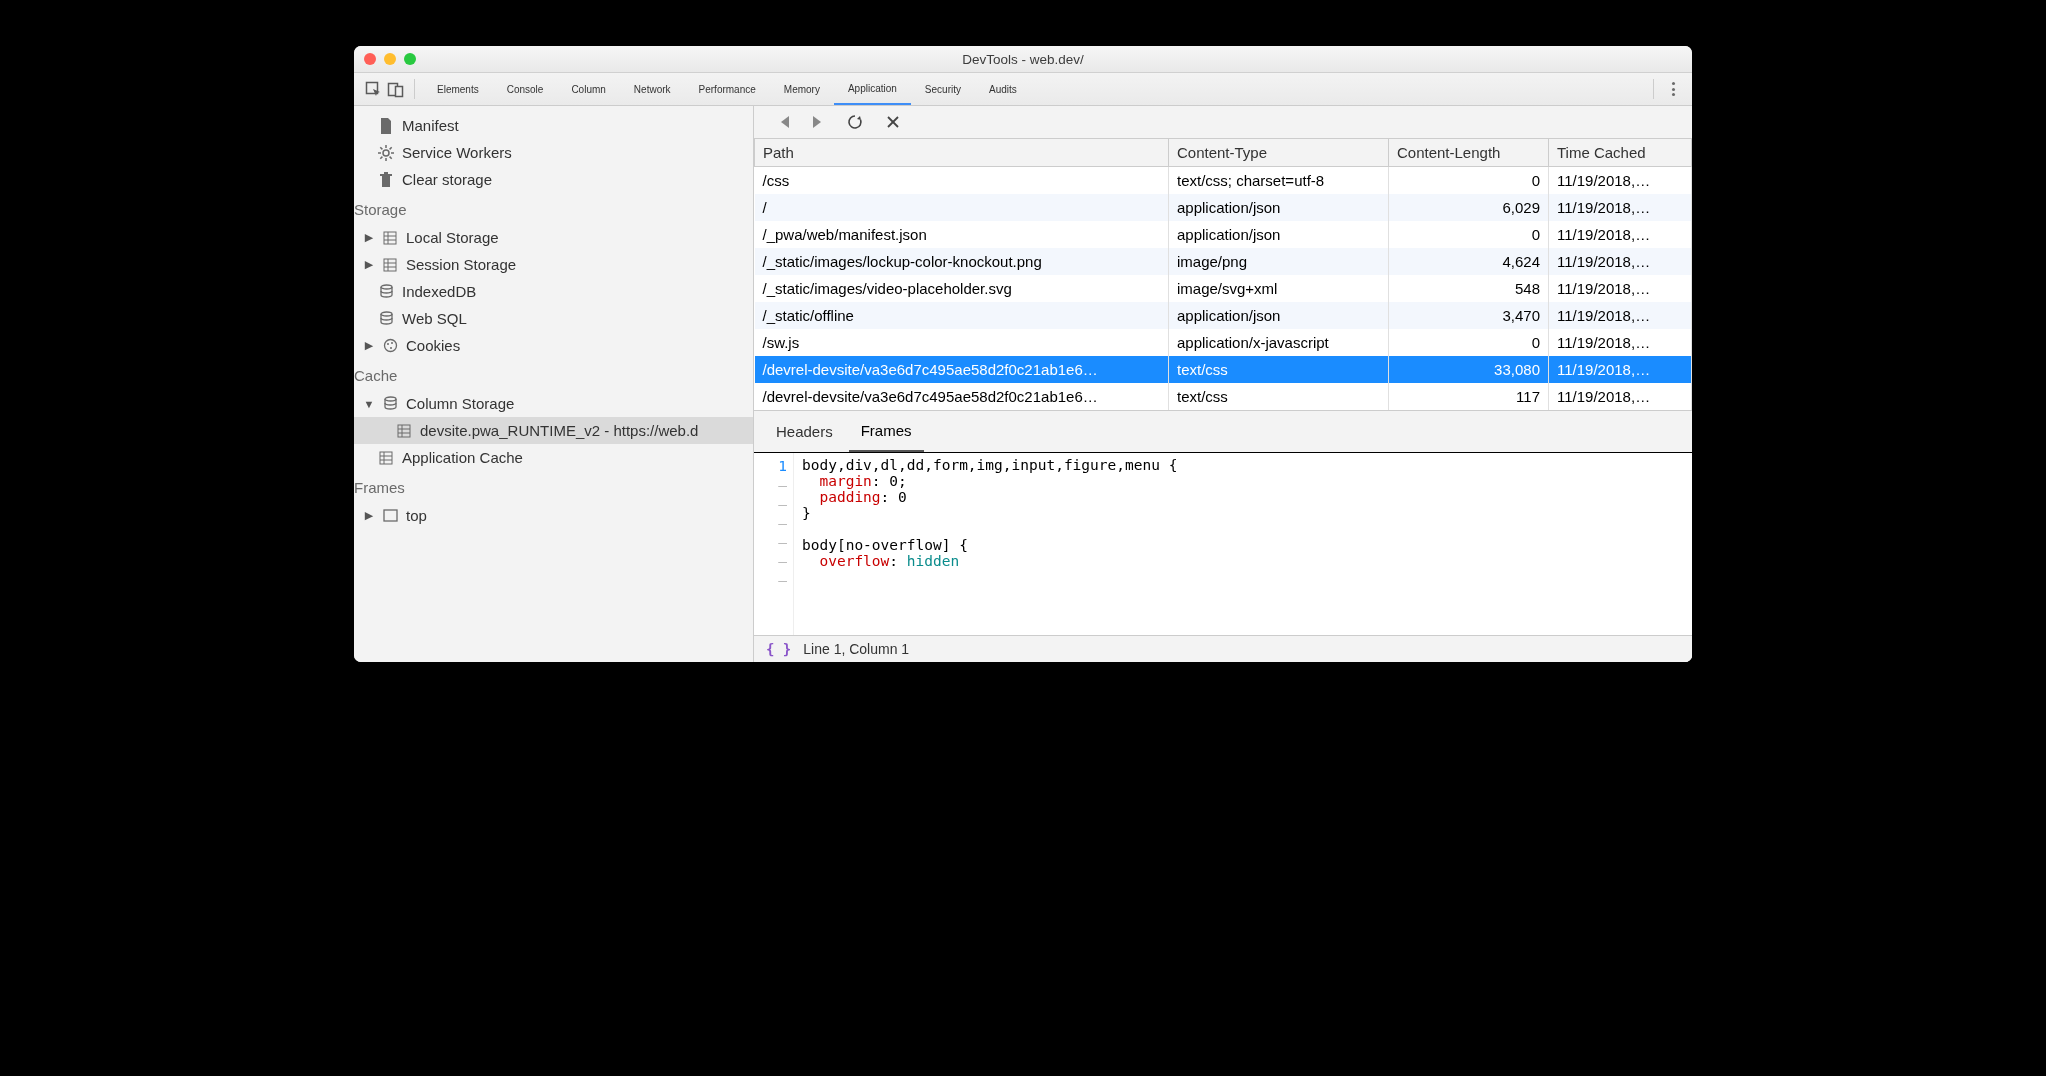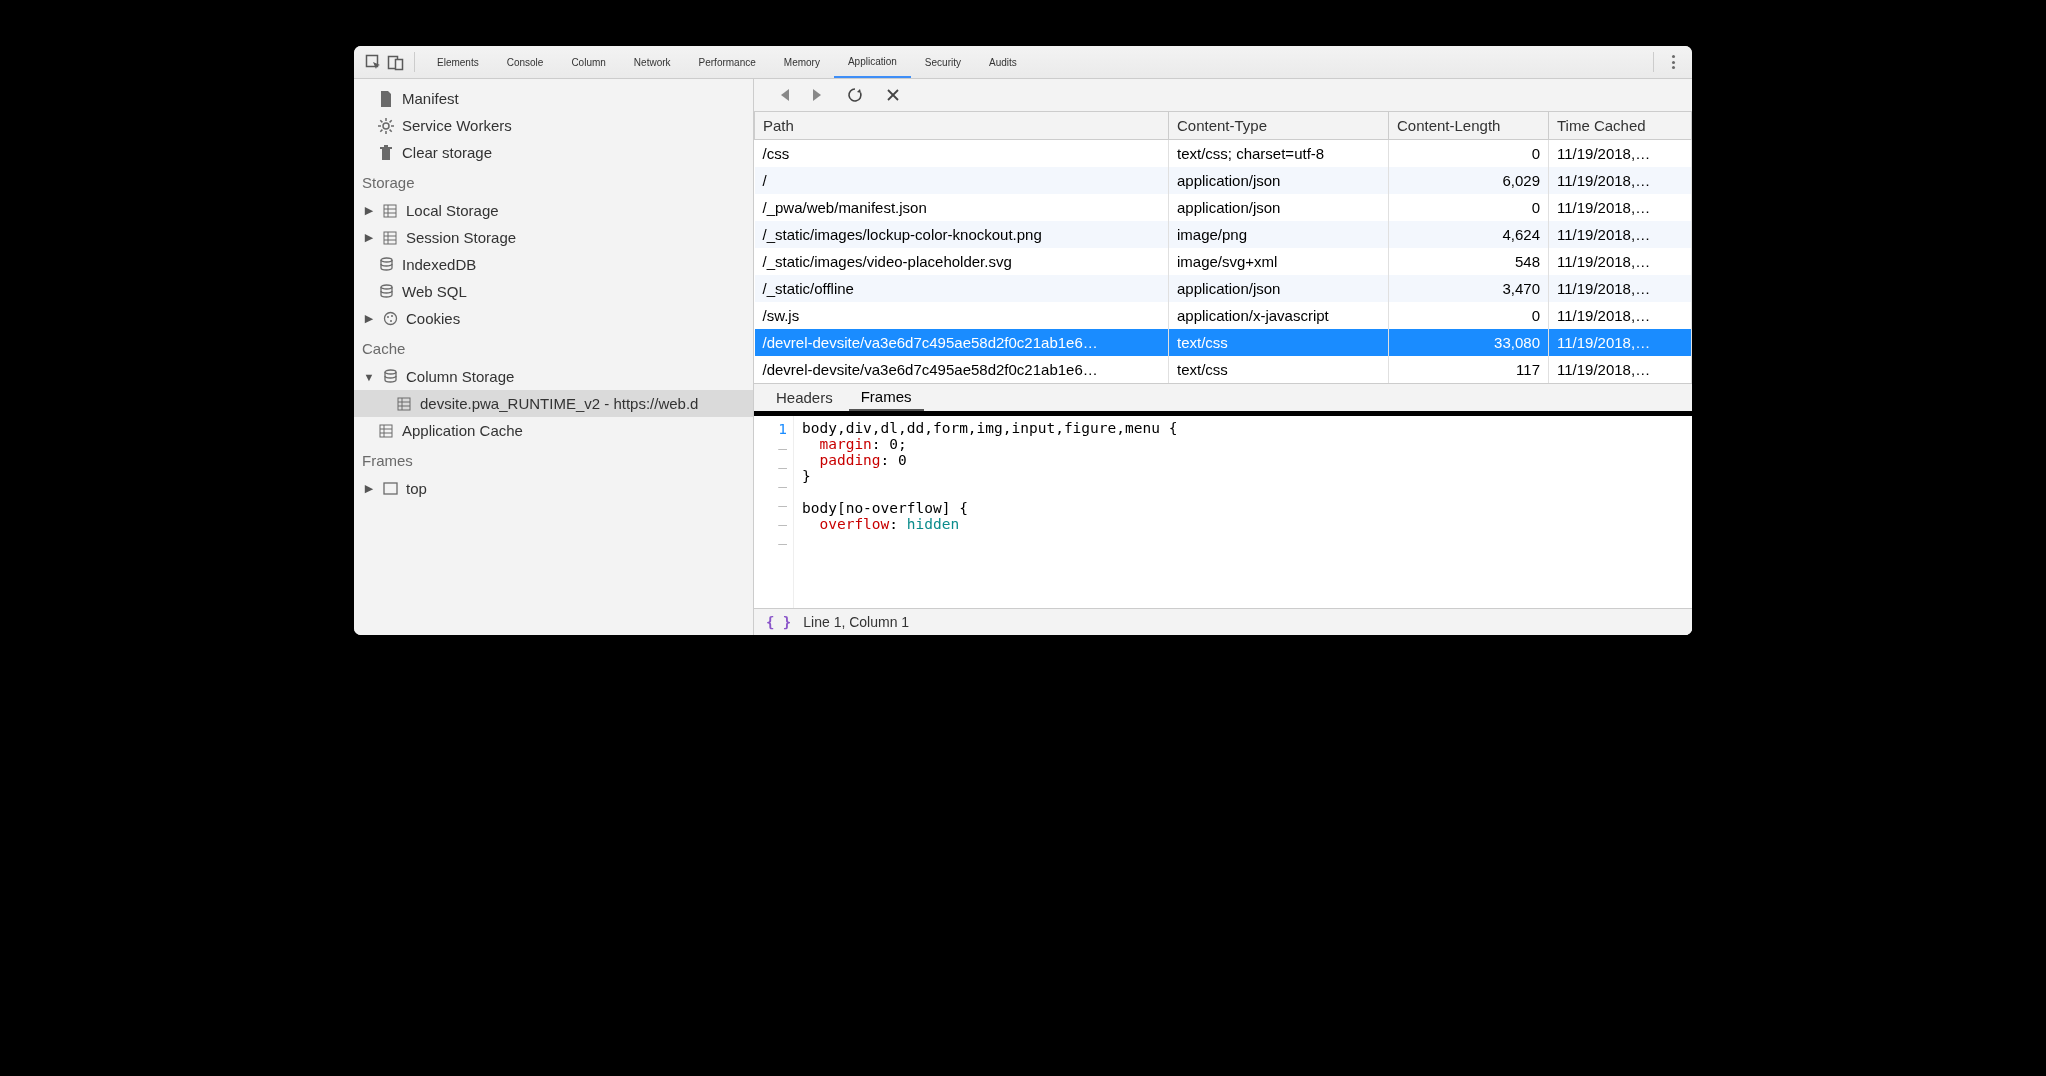--- a/index.html
+++ b/index.html
@@ -65,21 +65,21 @@
 }
 
 .sidebar {
   width:400px;
   border-right:1px solid #ccc;
   background:#f3f3f3;
   overflow:hidden;
   color:#333;
 }
 .sb-list { padding-top:6px; }
-.sb-group-label { font-size:15px; color:#6a6a6a; padding: 8px 8px 6px 8px; }
+.sb-group-label { font-size:15px; color:#6a6a6a; padding: 8px 8px 6px 0; }
 .sb-item {
   display:flex; align-items:center; gap:8px;
   height:27px; padding-left:16px; cursor:pointer;
   white-space:nowrap; overflow:hidden; text-overflow:ellipsis;
 }
 .sb-item.lv1 { padding-left:10px; }
 .sb-item.lv2 { padding-left:24px; }
 .sb-item.lv3 { padding-left:42px; }
 .sb-item.selected { background:#dadada; }
 .sb-arrow { width:10px; display:inline-flex; justify-content:center; color:#555; font-size:11px; }
@@ -95,21 +95,21 @@
 .tool-btn { width:18px; height:18px; display:flex; align-items:center; justify-content:center; color:#555; }
 .table { width:100%; border-collapse:collapse; table-layout:fixed; }
 .table th { text-align:left; font-weight:400; background:#f3f3f3; border:1px solid #ccc; border-top:none; padding:5px 8px; color:#333; }
 .table td { border-right:1px solid #e0e0e0; padding:5px 8px; white-space:nowrap; overflow:hidden; text-overflow:ellipsis; }
 .table tbody tr:nth-child(even) td { background:#f3f7fd; }
 .table tbody tr.selected td { background:#1a8cff; color:#fff; }
 .col-len, .col-len-h { text-align:right; }
 
 
 .subtabs {
-  height:33px; border-top:1px solid #ccc; border-bottom:5px solid #000000;
+  height:43px; border-top:1px solid #ccc; border-bottom:1px solid #000000;
   background:#f3f3f3; display:flex; align-items:center; gap:4px; padding-left:10px;
 }
 .subtab { padding:0 12px; height:100%; display:flex; align-items:center; color:#333; cursor:pointer; }
 .subtab.active { border-bottom:2px solid #555; color:#000; }
 
 
 .code-wrap { flex:1; display:flex; overflow:hidden; font-family: Menlo, Consolas, monospace; font-size:14.5px; }
 .gutter { width:40px; text-align:right; padding:4px 6px 0 0; color:#888; background:#fff; border-right:1px solid #eee; }
 .gutter .ln { height:19px; line-height:19px; }
 .gutter .dash { color:#bbb; }
@@ -120,20 +120,28 @@
 .statusbar { height:27px; border-top:1px solid #ccc; background:#f3f3f3; display:flex; align-items:center; gap:12px; padding-left:12px; font-size:14px; color:#333; }
 .braces { color:#8a55c9; font-weight:600; font-family:Menlo,monospace; }
 
 svg { display:block; }
 </style>
 </head>
 <body>
 
 <div class="window">
 
+  <div class="titlebar">
+    <div class="traffic">
+      <span class="tl-close"></span>
+      <span class="tl-min"></span>
+      <span class="tl-max"></span>
+    </div>
+    <div class="title">DevTools - web.dev/</div>
+  </div>
 
   <div class="tabbar">
     <div class="tb-icon">
       <svg width="17" height="17" viewBox="0 0 17 17">
           <rect x="1.5" y="1.5" width="11" height="11" fill="none" stroke="#5a5a5a" stroke-width="1.5"></rect>
           <path d="M8 8 L15 11 L12 12 L11 15 Z" fill="#5a5a5a"></path>
         </svg>
     </div>
     <div class="tb-icon">
       <svg width="17" height="17" viewBox="0 0 17 17">

